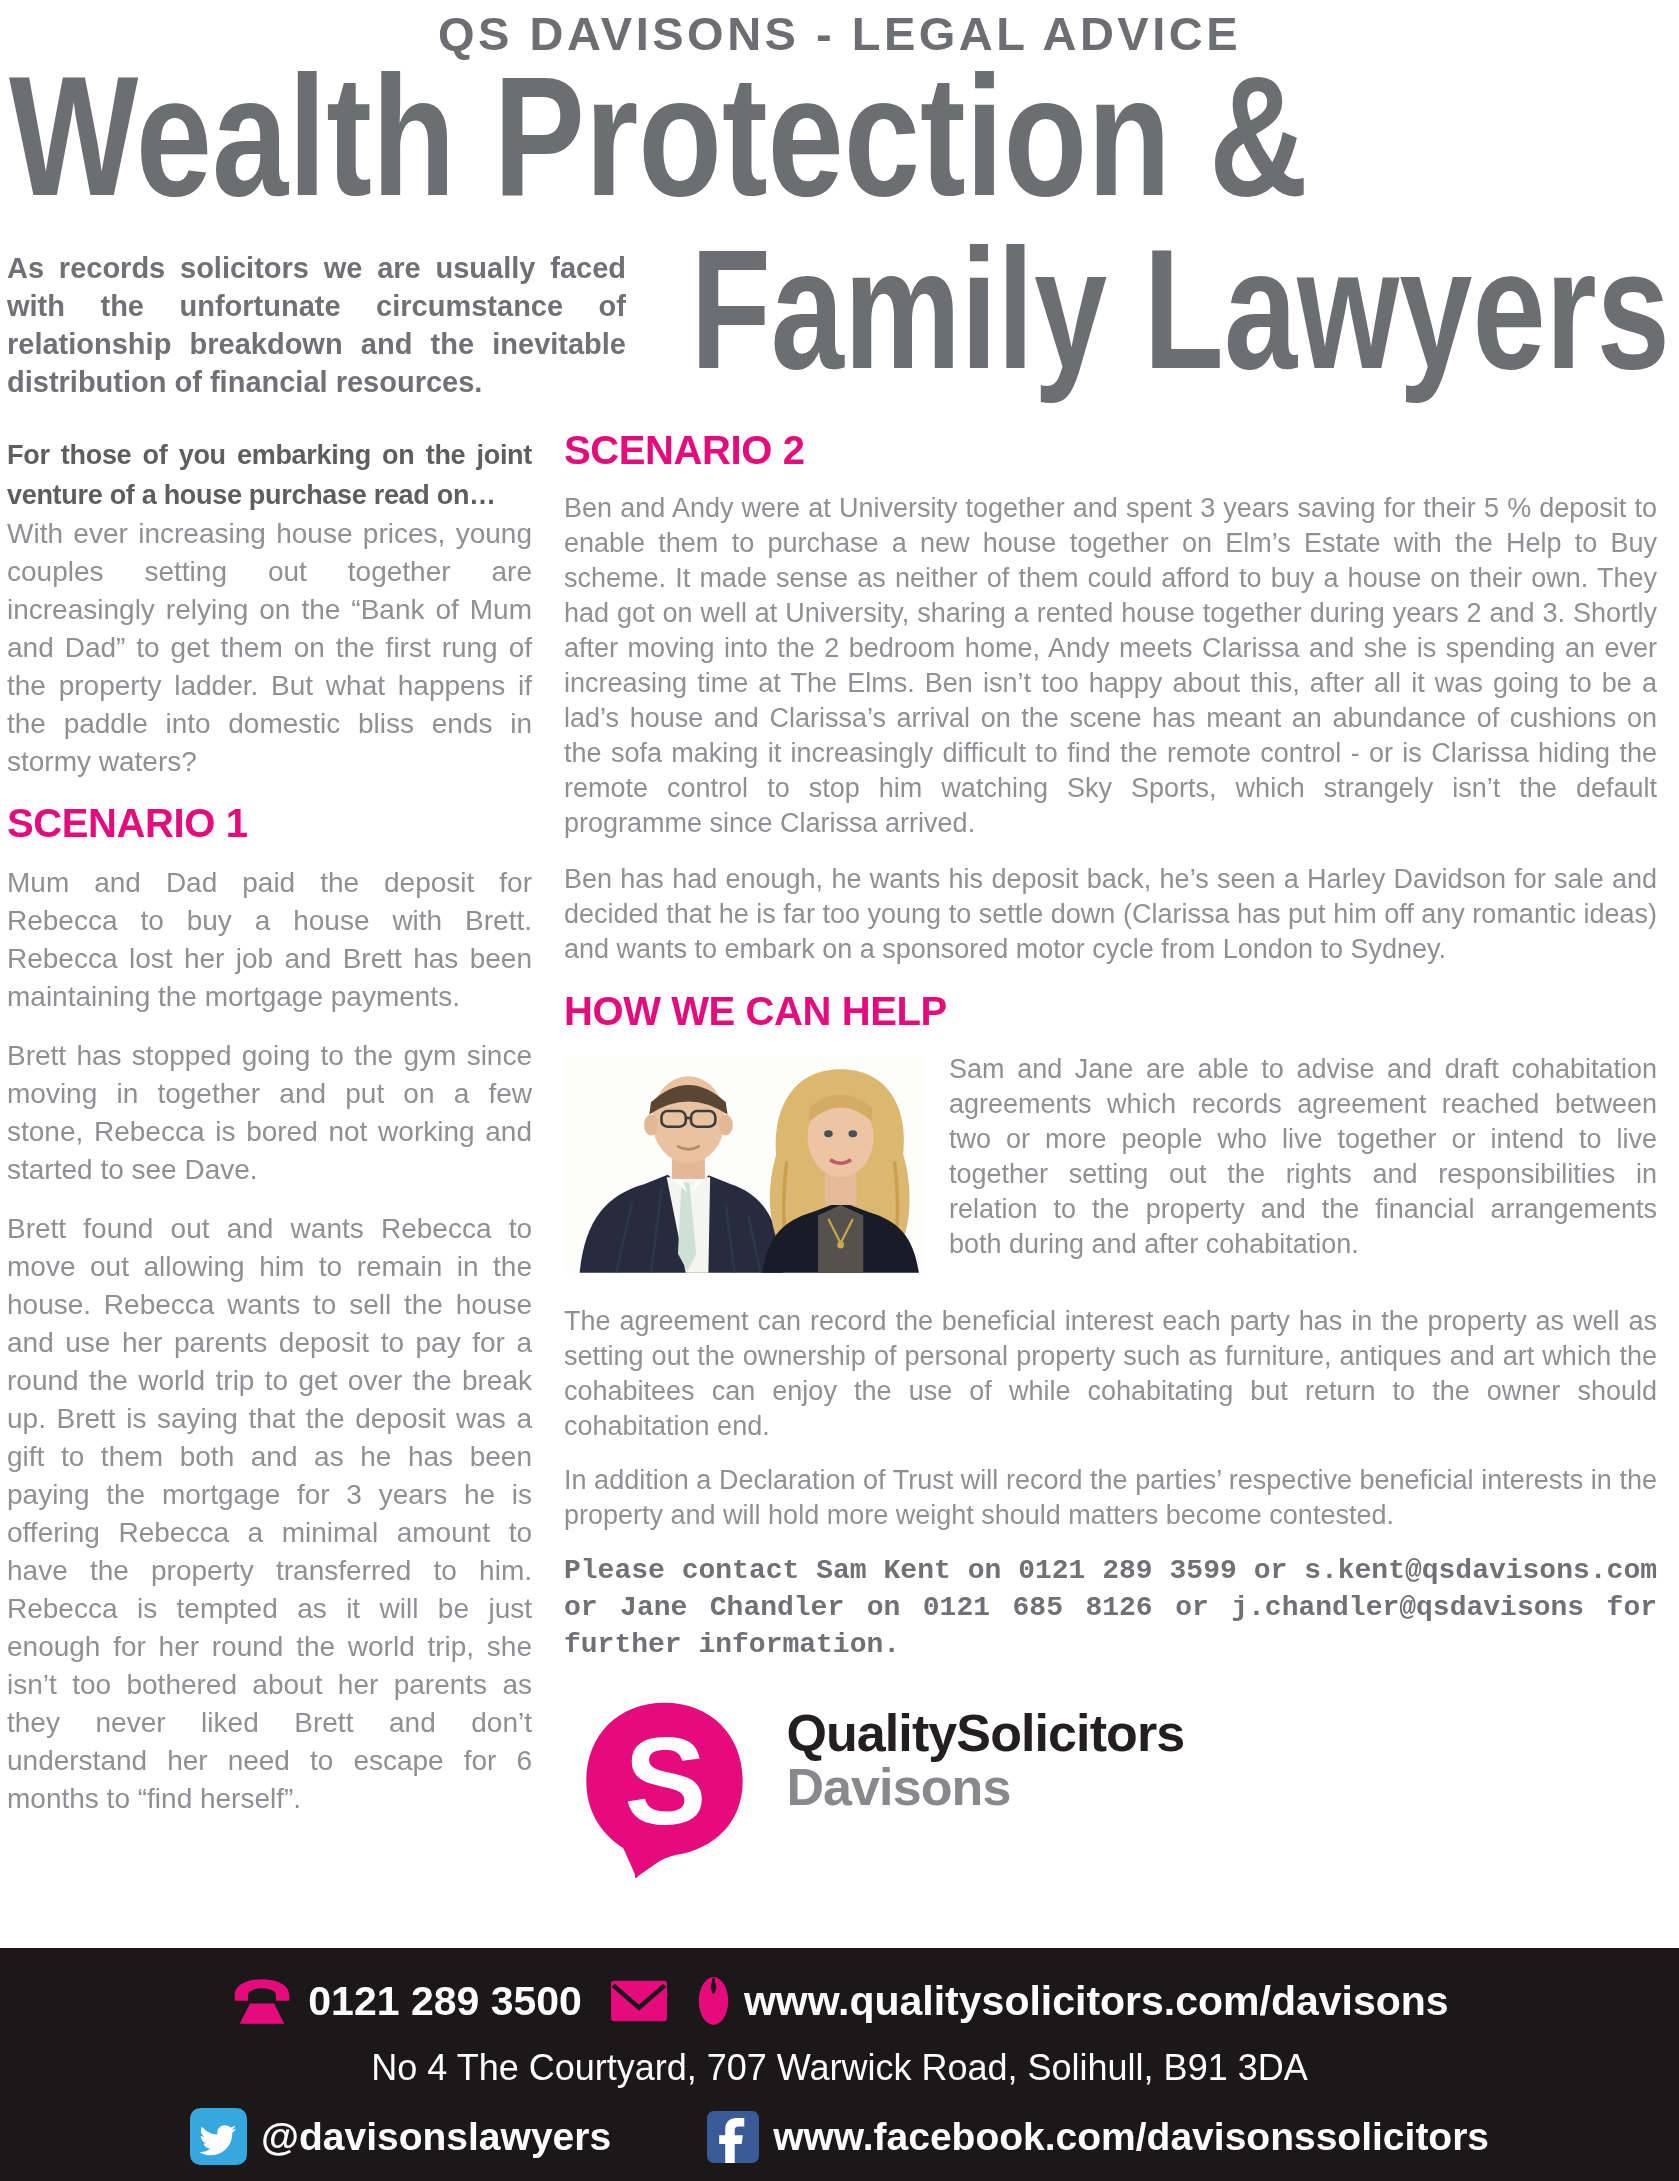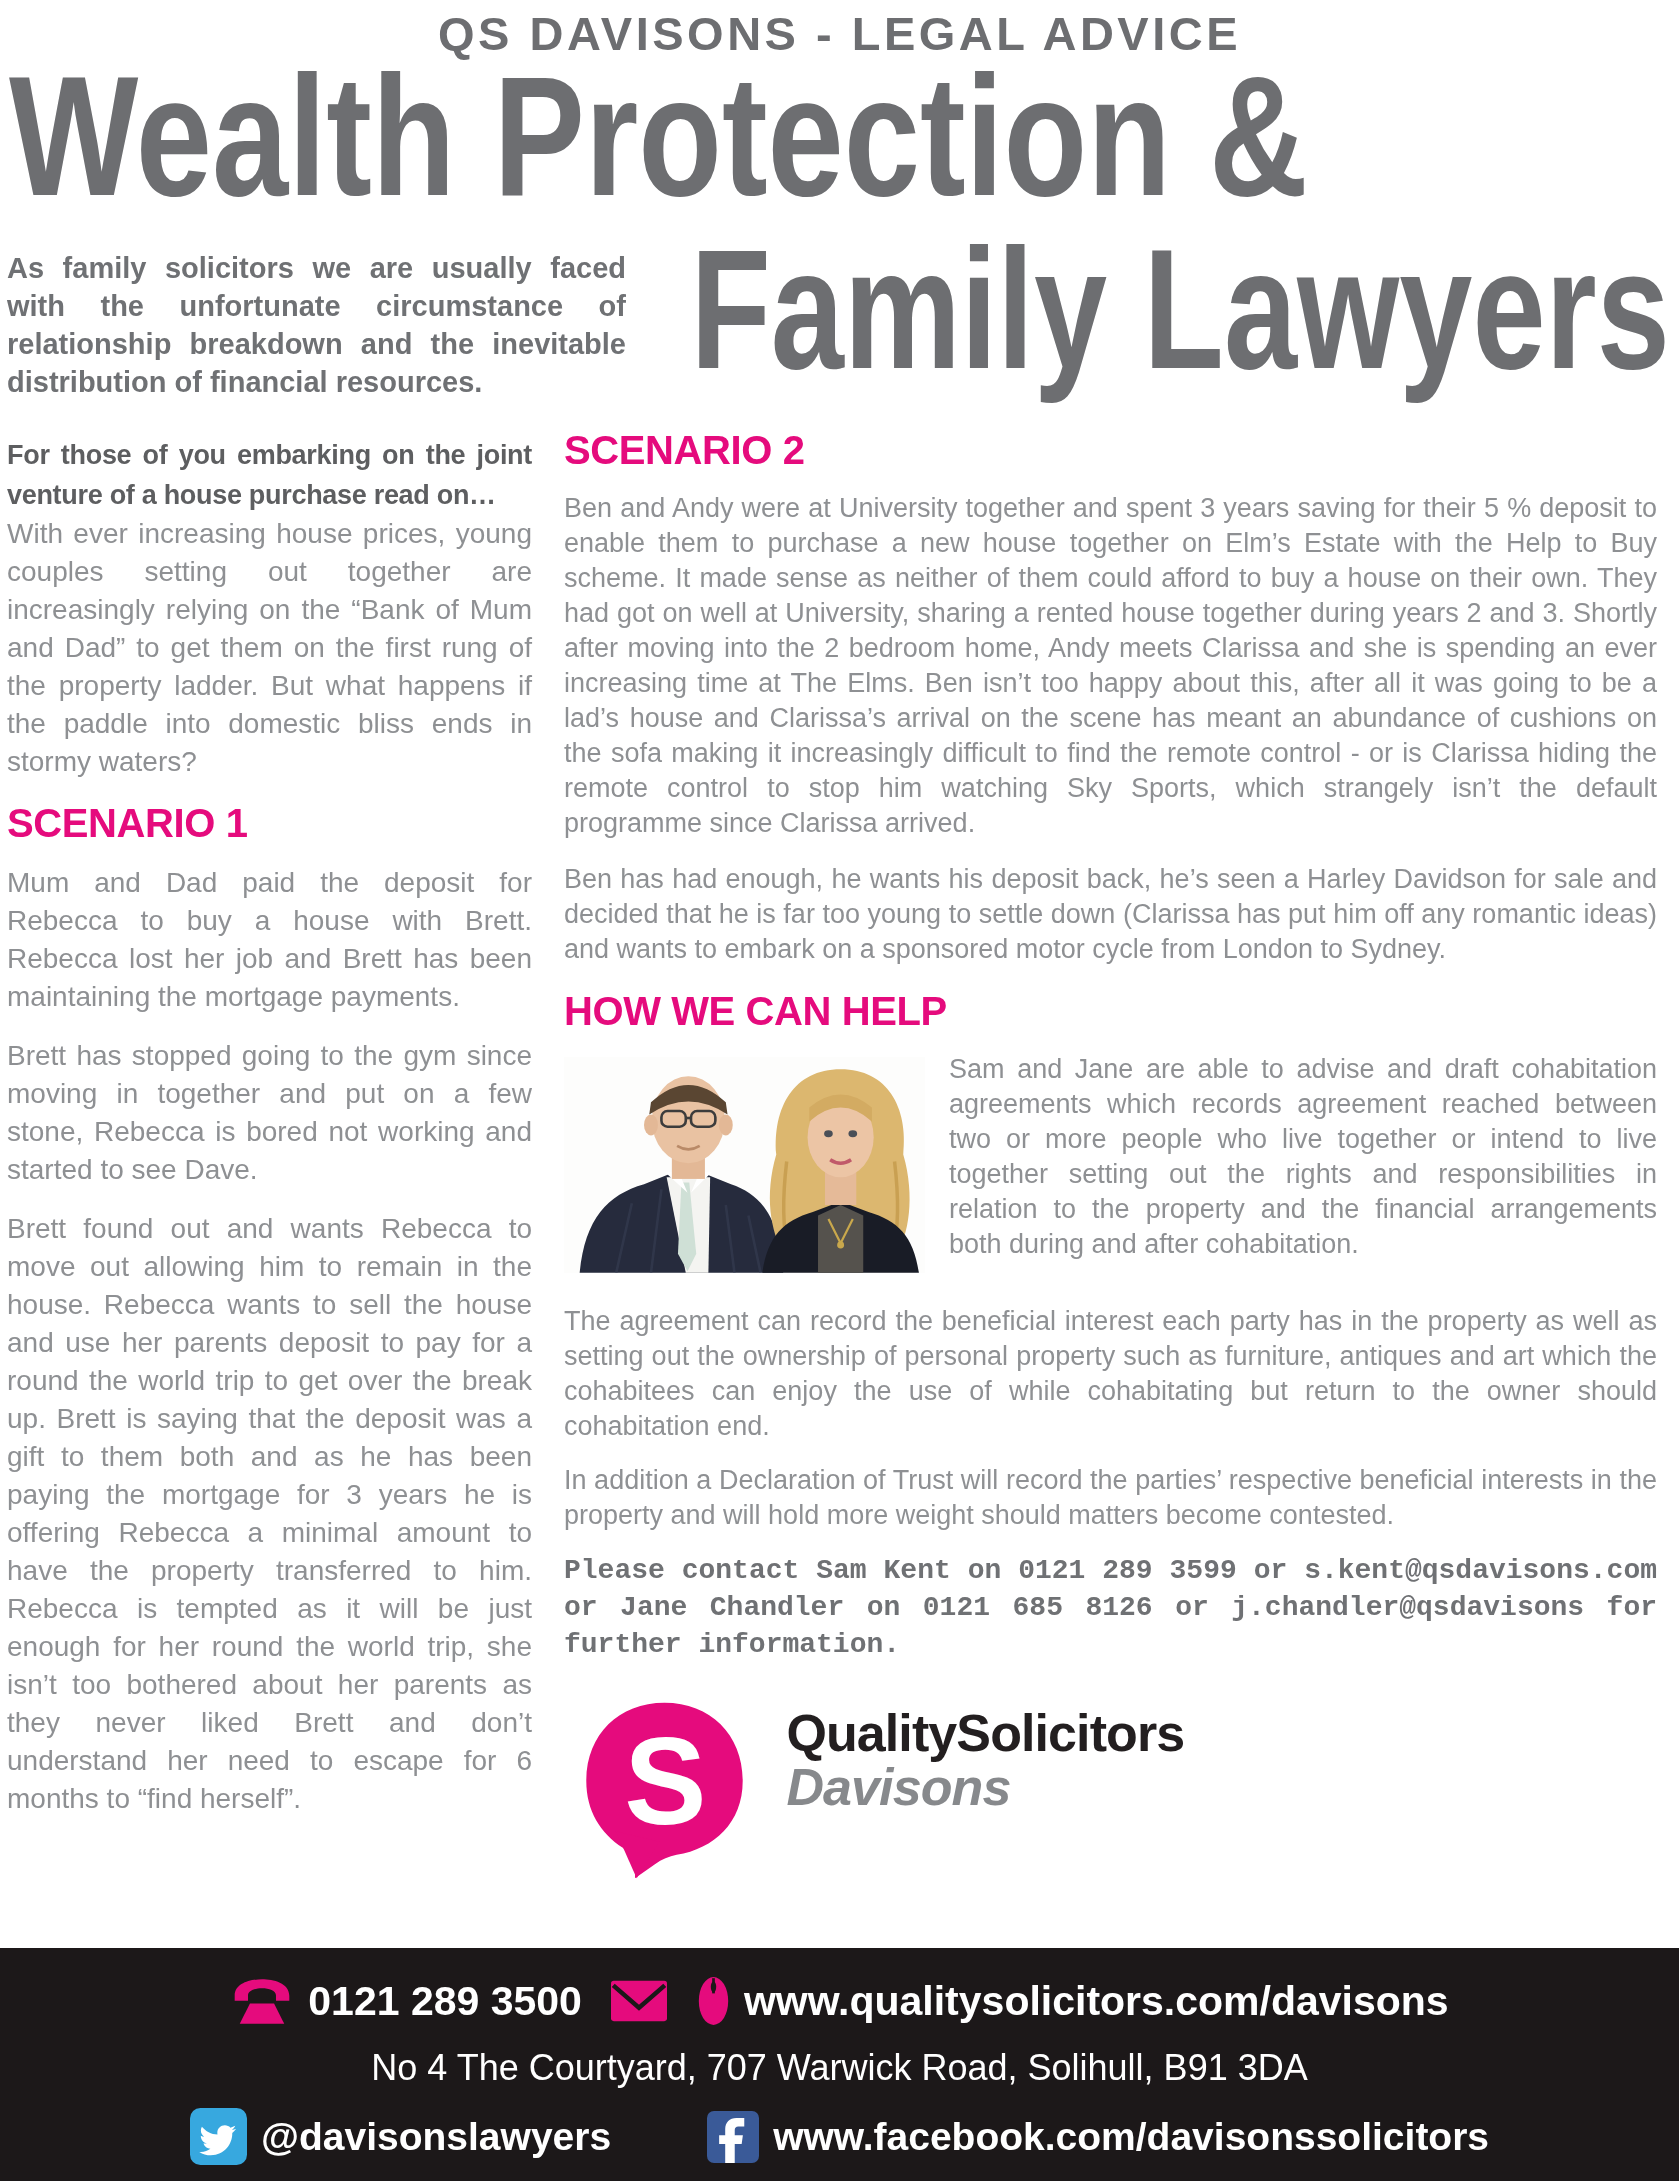--- a/index.html
+++ b/index.html
@@ -47,21 +47,21 @@
   .contact{
     font-size:28px;line-height:37px;font-weight:700;color:#6f7174;text-align:justify;
     margin-bottom:38px;
     font-family:Liberation Mono, monospace;
   }
   
   .logo-row{display:flex;align-items:flex-start;margin-left:17.4px;}
   .logo-bubble{width:167px;height:179px;flex:0 0 auto;}
   .logo-text{margin-left:38px;padding-top:5.2px;}
   .lt1{font-size:52px;line-height:54px;font-weight:700;color:#231f20;letter-spacing:-0.9px;}
-  .lt2{font-size:52px;line-height:54px;font-weight:700;color:#87898c;letter-spacing:-0.9px;font-style:italic;}
+  .lt2{font-size:52px;line-height:54px;font-weight:700;color:#87898c;letter-spacing:-0.9px;}
   .lt3{font-size:55px;line-height:59px;font-weight:700;color:#e50b7d;letter-spacing:-0.9px;}
   
   .footer{
     position:absolute;left:0;top:1948px;width:100%;height:271px;background:#1c1819;color:#ffffff;
   }
   .f-row1{
     display:flex;justify-content:center;align-items:center;gap:29.5px;
     padding-top:28px;font-size:41px;font-weight:700;
   }
   .f-group{display:flex;align-items:center;gap:14px;}
@@ -78,21 +78,21 @@
 
   <div class="masthead">QS DAVISONS - LEGAL ADVICE</div>
 
   <svg class="h1a" width="1312" height="155" viewBox="0 0 1510 178">
     <text x="0" y="162" font-size="196" textLength="1495" lengthAdjust="spacingAndGlyphs">Wealth Protection &amp;</text>
   </svg>
   <svg class="h1b" width="989" height="178" viewBox="0 0 1138 205">
     <text x="0" y="164" font-size="196" textLength="1128" lengthAdjust="spacingAndGlyphs">Family Lawyers</text>
   </svg>
 
-  <p class="intro">As family solicitors we are usually faced with the unfortunate circumstance of relationship breakdown and the inevitable distribution of financial resources.</p>
+  <p class="intro">As records solicitors we are usually faced with the unfortunate circumstance of relationship breakdown and the inevitable distribution of financial resources.</p>
 
   <div class="leftcol">
     <p class="lead">For those of you embarking on the joint venture of a house purchase read on…</p>
     <p class="lbody">With ever increasing house prices, young couples setting out together are increasingly relying on the “Bank of Mum and Dad” to get them on the first rung of the property ladder. But what happens if the paddle into domestic bliss ends in stormy waters?</p>
     <h2 class="pinkh">SCENARIO 1</h2>
     <p class="lbody">Mum and Dad paid the deposit for Rebecca to buy a house with Brett. Rebecca lost her job and Brett has been maintaining the mortgage payments.</p>
     <p class="lbody">Brett has stopped going to the gym since moving in together and put on a few stone, Rebecca is bored not working and started to see Dave.</p>
     <p class="lbody">Brett found out and wants Rebecca to move out allowing him to remain in the house. Rebecca wants to sell the house and use her parents deposit to pay for a round the world trip to get over the break up. Brett is saying that the deposit was a gift to them both and as he has been paying the mortgage for 3 years he is offering Rebecca a minimal amount to have the property transferred to him. Rebecca is tempted as it will be just enough for her round the world trip, she isn’t too bothered about her parents as they never liked Brett and don’t understand her need to escape for 6 months to “find herself”.</p>
   </div>
 

